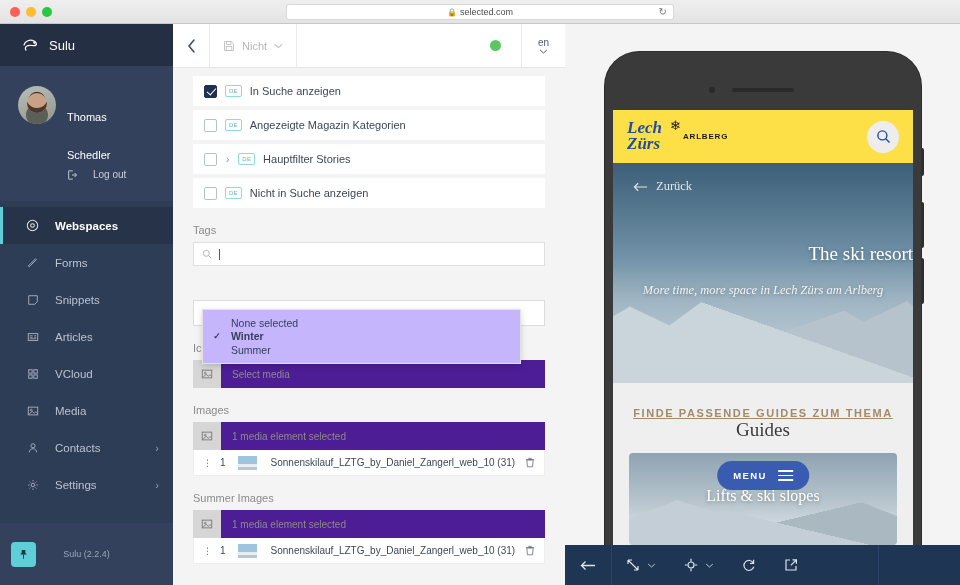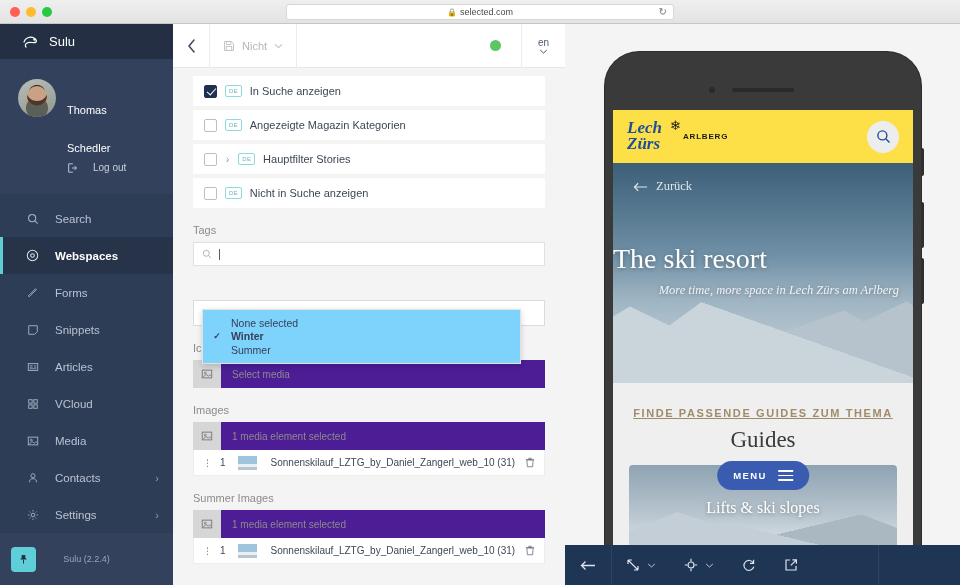--- a/index.html
+++ b/index.html
@@ -169,21 +169,21 @@
   .thumb {
     width:19px;height:14px;margin-left:5px;
     background:linear-gradient(#9fc4dd 0 55%, #e8eef2 55% 78%, #b9c6cf 78%);
   }
   .media-name { font-size:10px; color:#3d4757; margin-left:7px; flex:1; }
   .trash { font-size:10px; color:#6b7280; }
 
   
   .dropdown {
     position:absolute; left:29px; top:241px; width:319px;
-    background:#7dd3fc; border:1px solid #e2e2e2;
+    background:#c4b5fd; border:1px solid #e2e2e2;
     box-shadow:0 2px 6px rgba(0,0,0,.16);
     padding:6px 0; z-index:40;
   }
   .dd-item {
     height:13.5px; display:flex; align-items:center; font-size:10.5px;
     color:#36405a; padding:4px 0 4px 0;
   }
   .dd-check{ width:28px; text-align:center; font-size:9px; color:#36405a; }
   .dd-item.sel { font-weight:bold; }
 
@@ -241,34 +241,34 @@
       linear-gradient(to top right, #c9d4db 0 48%, rgba(0,0,0,0) 48%),
       linear-gradient(to top left, #b7c3cc 0 42%, rgba(0,0,0,0) 42%);
     clip-path: polygon(0 62%, 13% 40%, 24% 55%, 38% 26%, 52% 48%, 64% 30%, 78% 52%, 90% 36%, 100% 58%, 100% 100%, 0 100%);
   }
   .hero-back {
     position:absolute; top:16px; left:20px; z-index:3;
     display:flex; align-items:center; gap:8px;
     color:#dfe6ea; font-family:"Liberation Serif", serif; font-size:12.5px;
   }
   .hero-title {
-    position:absolute; top:80px; left:0; right:0; z-index:3; text-align:left;
-    font-family:"Liberation Serif", serif; color:#fff; font-size:28px;
+    position:absolute; top:80px; left:0; right:0; z-index:3; text-align:right;
+    font-family:"Liberation Serif", serif; color:#fff; font-size:19px;
     text-shadow:0 1px 4px rgba(0,0,0,.3);
   }
   .hero-sub {
-    position:absolute; top:118px; left:14px; right:14px; z-index:3; text-align:right;
+    position:absolute; top:118px; left:14px; right:14px; z-index:3; text-align:center;
     font-family:"Liberation Serif", serif; font-style:italic; color:#f0f3f5;
     font-size:12.5px; line-height:19px; text-shadow:0 1px 4px rgba(0,0,0,.3);
   }
   .guides-sec { background:#efefef; padding-top:24px; text-align:center; position:relative; height:179px;}
   .guides-kick {
     font-size:11px; letter-spacing:1.6px; color:#a08b6a; font-weight:bold;text-decoration:underline;
   }
-  .guides-h { font-family:"Liberation Serif", serif; font-size:23px; color:#3a3a3a; margin-top:8px;}
+  .guides-h { font-family:"Liberation Serif", serif; font-size:19px; color:#3a3a3a; }
   .guides-card {
     margin:12px 16px 0 16px; height:92px; border-radius:4px; position:relative; overflow:hidden;
     background:linear-gradient(180deg,#8ea3b2 0%, #b9c6cf 55%, #e6ebee 100%);
   }
   .guides-card::after{
     content:""; position:absolute; bottom:0; left:0; right:0; height:70%;
     background:linear-gradient(to top right,#c3ced6 0 45%, rgba(0,0,0,0) 45%),
                linear-gradient(to top left,#aab8c2 0 40%, rgba(0,0,0,0) 40%);
     clip-path: polygon(0 60%, 18% 30%, 34% 52%, 50% 20%, 66% 48%, 82% 26%, 100% 55%, 100% 100%, 0 100%);
   }
@@ -339,29 +339,20 @@
                 <path d="M7 1H2v10h5" fill="none" stroke="#c9d0dc" stroke-width="1.1"></path>
                 <path d="M6 6h5M9 3.5 11.5 6 9 8.5" fill="none" stroke="#c9d0dc" stroke-width="1.1"></path>
               </svg>
           </span>
           <span>Log out</span>
         </span>
       </span>
     </div>
 
     <div class="sb-nav">
-      <div class="sb-item">
-        <span class="ico">
-            <svg width="12" height="12" viewBox="0 0 14 14">
-              <circle cx="6" cy="6" r="4.2" fill="none" stroke="#b9c2d1" stroke-width="1.2"></circle>
-              <path d="M9.2 9.2 12.5 12.5" stroke="#b9c2d1" stroke-width="1.2"></path>
-            </svg>
-          </span>
-        <span>Search</span>
-      </div>
       <div class="sb-item active">
         <span class="ico">
             <svg width="13" height="13" viewBox="0 0 14 14">
               <circle cx="7" cy="7" r="5.6" fill="none" stroke="#fff" stroke-width="1.1"></circle>
               <circle cx="7" cy="7" r="2" fill="none" stroke="#fff" stroke-width="1.1"></circle>
             </svg>
           </span>
         <span>Webspaces</span>
       </div>
       <div class="sb-item">

